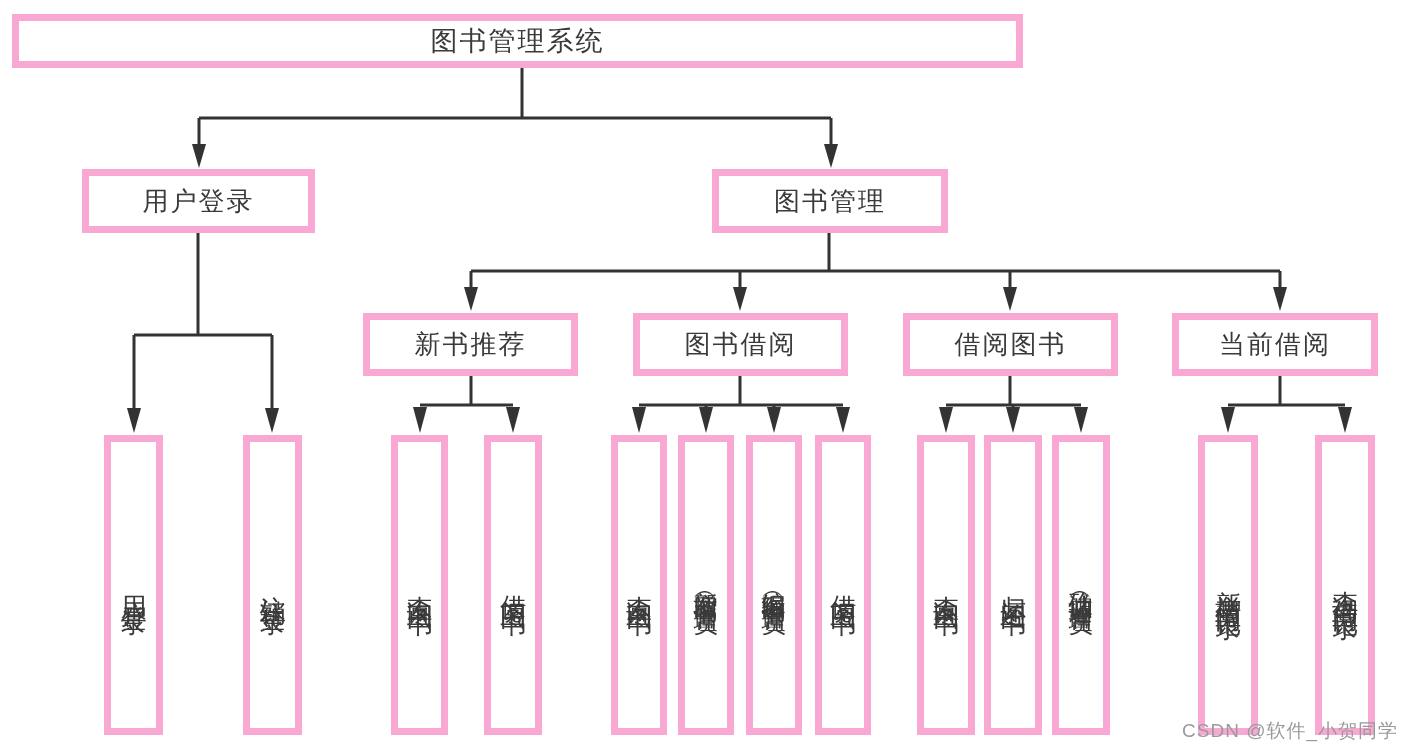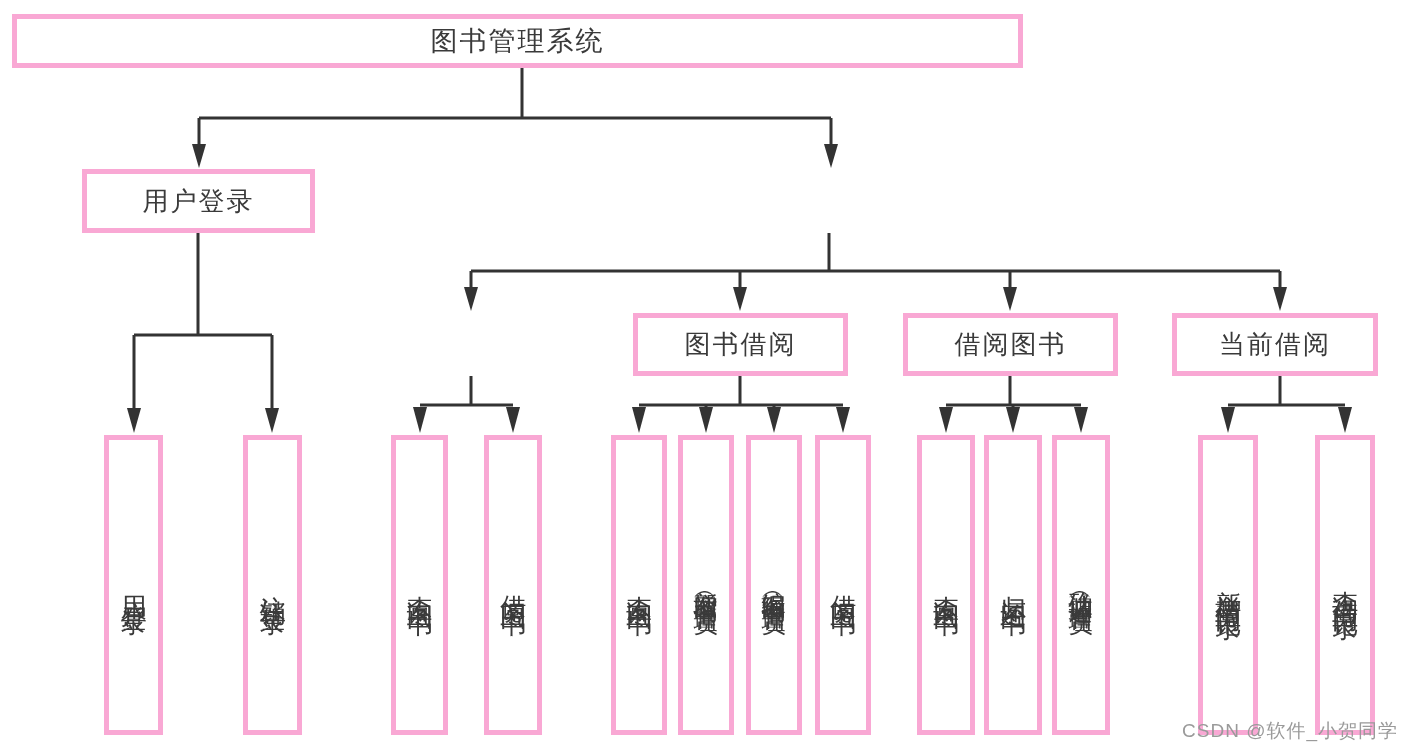--- a/index.html
+++ b/index.html
@@ -13,21 +13,21 @@
   }
   .connectors {
     position: absolute;
     left: 0; top: 0;
     width: 1405px; height: 747px;
     z-index: 1;
   }
   .box {
     position: absolute;
     box-sizing: border-box;
-    border: 5px solid #f9a8d4;
+    border: 7px solid #f9a8d4;
     background: #ffffff;
     color: #3a3a3a;
     display: flex;
     align-items: center;
     justify-content: center;
     z-index: 2;
   }
   .h-box {
     font-size: 26px;
     letter-spacing: 2px;
@@ -89,21 +89,23 @@
       <polygon points="1006,407 1020,407 1013,433"></polygon>
       <polygon points="1074,407 1088,407 1081,433"></polygon>
       <polygon points="1221,407 1235,407 1228,433"></polygon>
       <polygon points="1338,407 1352,407 1345,433"></polygon>
     </g>
   </svg>
 
   <div class="box h-box root-box" style="left:12px; top:14px; width:1011px; height:54px;">图书管理系统</div>
 
   <div class="box h-box" style="left:82px; top:169px; width:233px; height:64px;">用户登录</div>
+  <div class="box h-box" style="left:712px; top:169px; width:236px; height:64px;">图书管理</div>
 
+  <div class="box h-box" style="left:363px; top:313px; width:215px; height:63px;">新书推荐</div>
   <div class="box h-box" style="left:633px; top:313px; width:215px; height:63px;">图书借阅</div>
   <div class="box h-box" style="left:903px; top:313px; width:215px; height:63px;">借阅图书</div>
   <div class="box h-box" style="left:1172px; top:313px; width:206px; height:63px;">当前借阅</div>
 
   <div class="box v-box" style="left:104px; top:435px; width:59px; height:300px;">用户登录</div>
   <div class="box v-box" style="left:243px; top:435px; width:59px; height:300px;">注销登录</div>
 
   <div class="box v-box" style="left:391px; top:435px; width:57px; height:300px;">查询图书</div>
   <div class="box v-box" style="left:484px; top:435px; width:58px; height:300px;">借阅图书</div>
 

